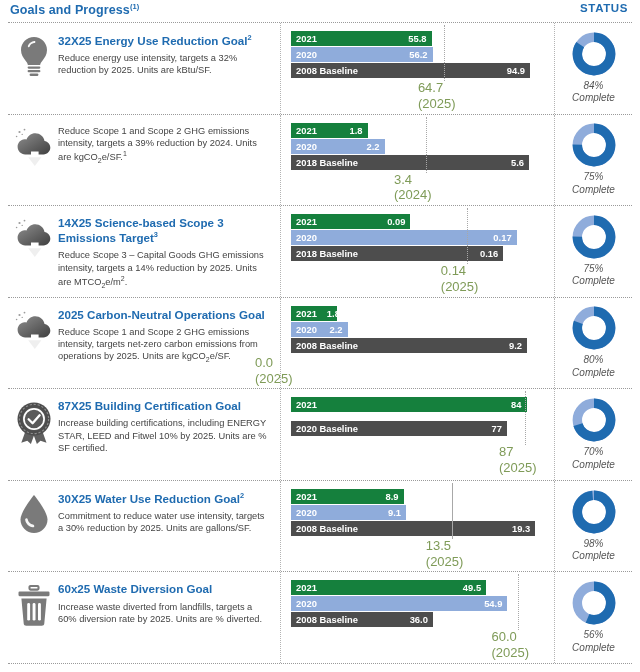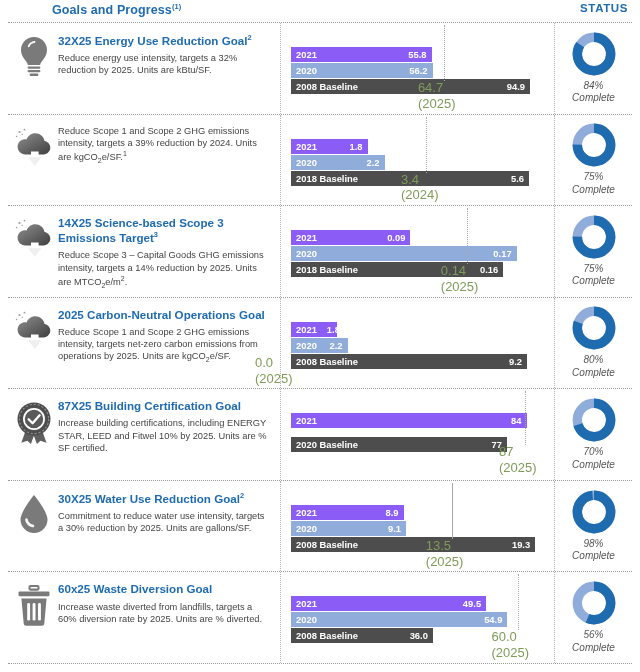--- a/index.html
+++ b/index.html
@@ -9,21 +9,20 @@
     font-family: "Liberation Sans", sans-serif;
     color: #333;
     overflow: hidden;
   }
 
   
   .header {
     position: relative;
     height: 22px;
     padding: 0 10px;
-    margin-left: 42px;
   }
   .header .title {
     position: absolute; left: 10px; top: 2px;
     font-size: 12.5px; font-weight: bold; color: #1f6bb0;
     letter-spacing: .1px;
   }
   .header .title sup { font-size: 7.5px; vertical-align: super; }
   .header .status-title {
     position: absolute; right: 12px; top: 2px;
     font-size: 11.5px; font-weight: bold; color: #1f6bb0;
@@ -82,21 +81,21 @@
     display: flex; align-items: center;
     justify-content: space-between;
     padding: 0 5px;
     color: #fff;
     font-size: 9.4px; font-weight: bold;
     white-space: nowrap;
     overflow: visible;
   }
   .bar .b-label { margin-right: 10px; }
   .bar .b-val { }
-  .bar.c2021 { background: #8b5cf6; margin-top: 16px; }
+  .bar.c2021 { background: #15803d; }
   .bar.c2020 { background: #8facdb; }
   .bar.cbase { background: #4d4d4d; }
 
   
   .target-line {
     position: absolute;
     top: 2px;
     width: 0;
     border-left: 1.3px dotted #a8a8a8;
   }
@@ -221,21 +220,21 @@
           <div class="bar c2020" style="width:93.5px;">
         <span class="b-label">2020</span>
         <span class="b-val">2.2</span>
       </div>
           <div class="bar cbase" style="width:238.0px;">
         <span class="b-label">2018 Baseline</span>
         <span class="b-val">5.6</span>
       </div>
         </div>
       <div class="target-line " style="left:144.5px;height:56px;"></div>
-        <div class="target-label" style="left:120px;top:57px;">
+        <div class="target-label" style="left:113px;top:57px;">
       <div>3.4</div>
       <div>(2024)</div>
     </div>
     </div>
     <div class="cell-status">
       <svg class="donut" viewBox="0 0 42 42">
     <circle cx="21" cy="21" r="15.9154943092" fill="none" stroke="#8facdb" stroke-width="9"></circle>
     <circle cx="21" cy="21" r="15.9154943092" fill="none" stroke="#1f6bb0" stroke-width="9" stroke-dasharray="75.00 25.00" transform="rotate(-90 21 21)"></circle>
   </svg>
       <div class="status-text">

